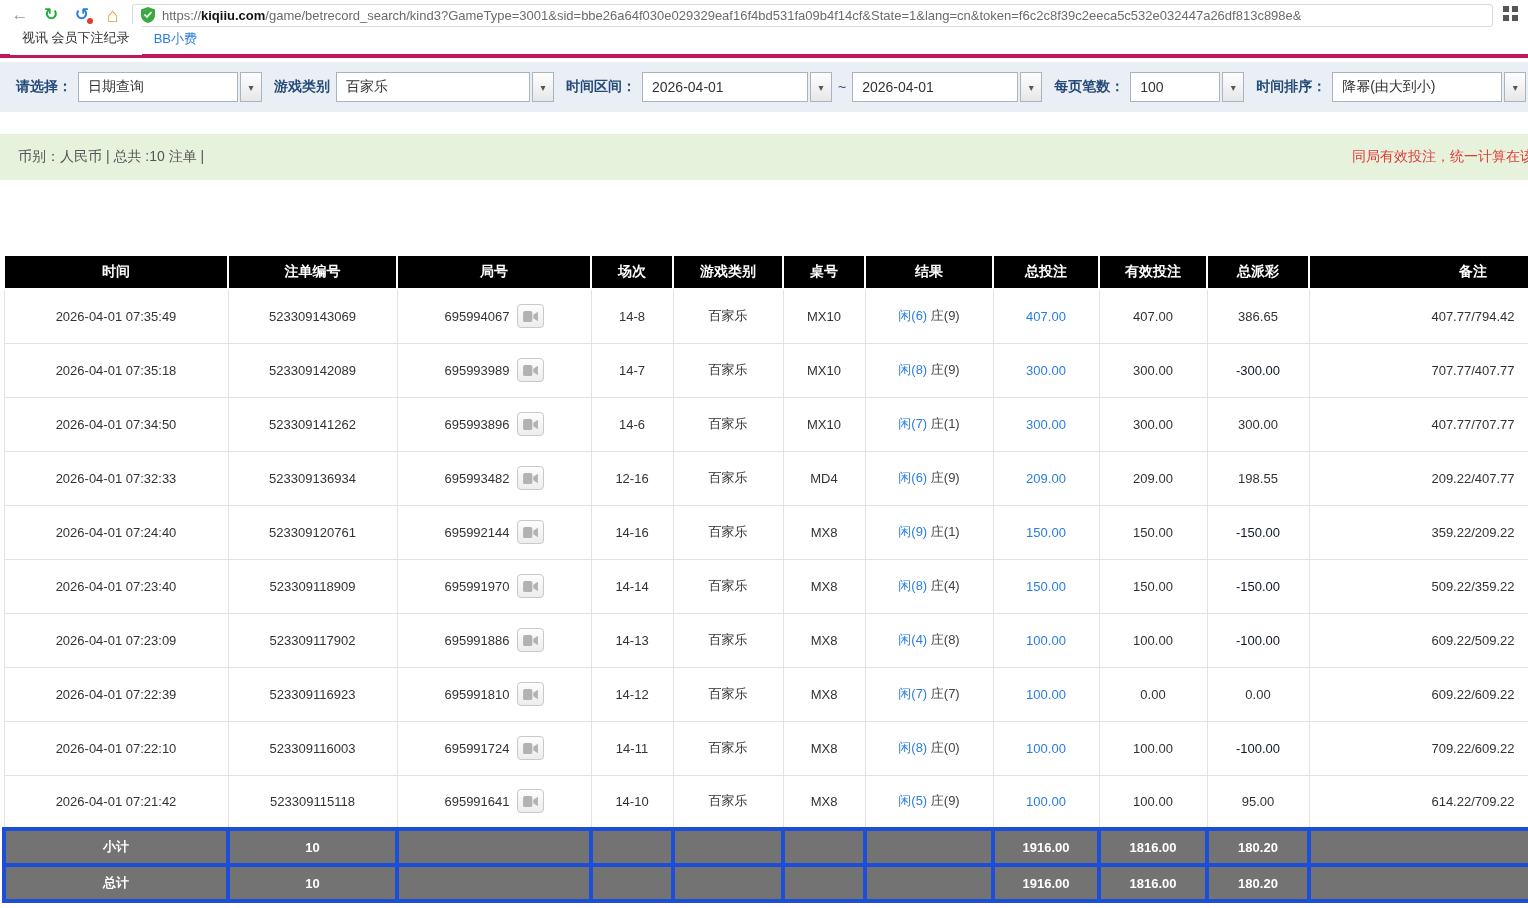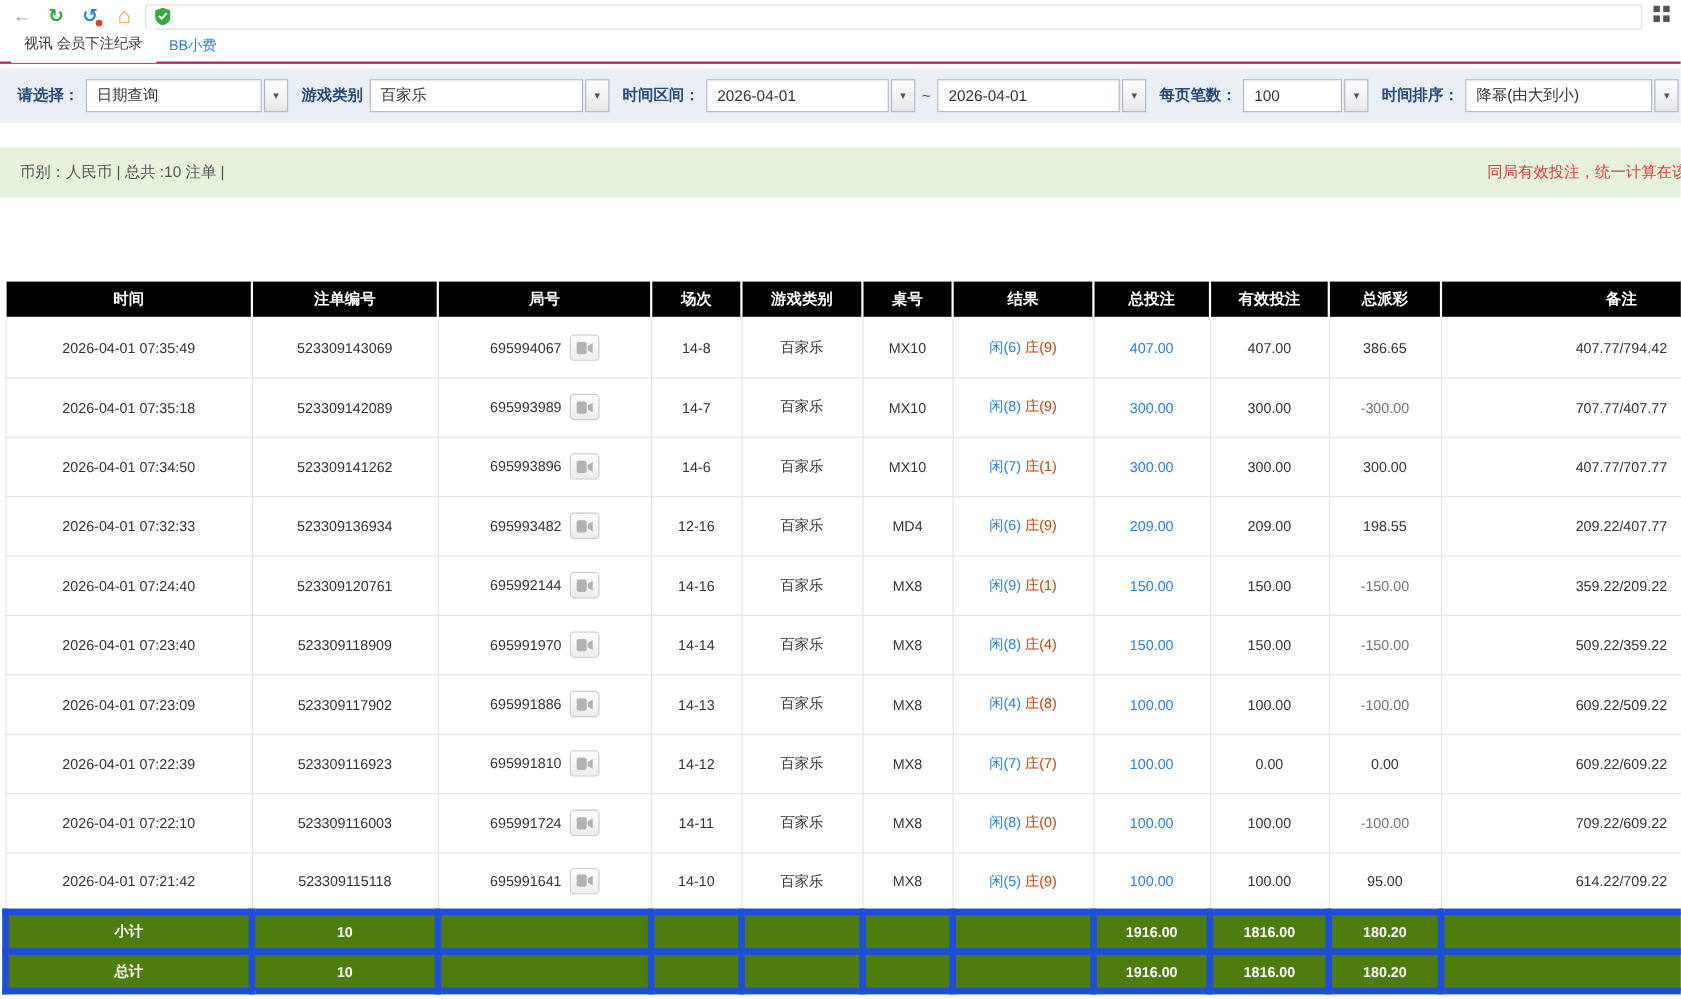--- a/index.html
+++ b/index.html
@@ -14,21 +14,21 @@
   .nav-undo { color:#2a7de1; font-weight:bold; position:relative; }
   .nav-undo .dot { position:absolute; width:6px; height:6px; border-radius:50%; background:#e23b2e; right:1px; bottom:3px; }
   .nav-home { color:#e8973d; font-size:20px; }
   .url-bar { flex:1; height:23px; border:1px solid #dadada; border-radius:3px; background:#fff;
     display:flex; align-items:center; gap:7px; padding:0 8px; overflow:hidden; min-width:0; }
   .url-text { font-size:13px; color:#6b6b6b; white-space:nowrap; overflow:hidden; }
   .url-text .domain { color:#111; font-weight:bold; }
   .grid-icon { flex-shrink:0; width:20px; text-align:center; cursor:pointer; }
 
   
-  .tab-bar { height:28px; display:flex; align-items:flex-end; padding-left:10px; border-bottom:2px solid #be185d; }
+  .tab-bar { height:28px; display:flex; align-items:flex-end; padding-left:10px; border-bottom:4px solid #be185d; }
   .tab { font-size:13px; padding:5px 12px 6px; white-space:nowrap; cursor:pointer; }
   .tab-active { color:#333; background:#fff; margin-bottom:-1px; border-bottom:2px solid #fff; }
   .tab-link { color:#2a7de1;margin-top:44px; }
 
   
   .filter-bar { margin-top:4px; height:50px; background:#eaeff6; display:flex; align-items:center;
     padding:0 16px; gap:6px; white-space:nowrap; }
   .filter-bar > * { flex-shrink:0; }
   .filter-label { color:#264a78; font-size:14px; font-weight:bold; margin-left:6px; }
   .combo { display:inline-flex; height:30px; }
@@ -45,25 +45,25 @@
     padding:0 18px; font-size:14px; color:#555; position:relative; }
   .summary-right { position:absolute; left:1352px; color:#e03a3a; white-space:nowrap; }
 
   
   .table-wrap { margin-top:74px; margin-left:2px; }
   table { border-collapse:collapse; table-layout:fixed; width:1633px; }
   thead th { background:#000000; color:#fff; font-size:14px; font-weight:bold; height:34px;
     border:2px solid #fff; text-align:center; }
   tbody td { background:#fff; color:#333; font-size:13px; height:54px; text-align:center;
     border:1px solid #e3e3e3; }
-  tfoot td { background:#4d7c0f; color:#fff; font-size:13px; font-weight:bold; height:36px;
-    text-align:center; border:6px solid #1d4ed8; }
+  tfoot td { background:#737373; color:#fff; font-size:13px; font-weight:bold; height:36px;
+    text-align:center; border:4px solid #1d4ed8; }
   .blue { color:#2a7de1; }
-  .red { color:#c2410c; }
-  .neg { color:#737373; }
+  .red { color:#404040; }
+  .neg { color:#0f172a; }
   .bet-link { color:#2a7de1; cursor:pointer; }
   .video-btn { display:inline-flex; align-items:center; justify-content:center; width:27px; height:24px;
     margin-left:7px; vertical-align:middle; border:1px solid #c9c9c9; border-radius:4px;
     background:linear-gradient(#fdfdfd,#ededed); cursor:pointer; }
   .round-num { vertical-align:middle; }
 </style>
 </head>
 <body>
 
 <div class="browser-bar">
@@ -71,20 +71,21 @@
   <span class="nav-icon nav-refresh">↻</span>
   <span class="nav-icon nav-undo">↺<span class="dot"></span></span>
   <span class="nav-icon nav-home">⌂</span>
   <div class="url-bar">
     <span style="display:flex;">
       <svg width="14" height="16" viewBox="0 0 14 16">
           <path d="M7 0 L14 2.5 V8 C14 12.5 10.8 15 7 16 C3.2 15 0 12.5 0 8 V2.5 Z" fill="#3aa93f"></path>
           <path d="M3.5 7.5 L6 10 L10.5 5" stroke="#fff" stroke-width="1.7" fill="none"></path>
         </svg>
     </span>
+    <span class="url-text"><span>https://</span><span class="domain">kiqiiu.com</span><span>/game/betrecord_search/kind3?GameType=3001&amp;sid=bbe26a64f030e029329eaf16f4bd531fa09b4f14cf&amp;State=1&amp;lang=cn&amp;token=f6c2c8f39c2eeca5c532e032447a26df813c898e&amp;</span></span>
   </div>
   <span class="grid-icon">
     <svg width="15" height="15" viewBox="0 0 15 15" fill="#555">
         <rect x="0" y="0" width="6" height="6"></rect>
         <rect x="9" y="0" width="6" height="6"></rect>
         <rect x="0" y="9" width="6" height="6"></rect>
         <rect x="9" y="9" width="6" height="6"></rect>
       </svg>
   </span>
 </div>

